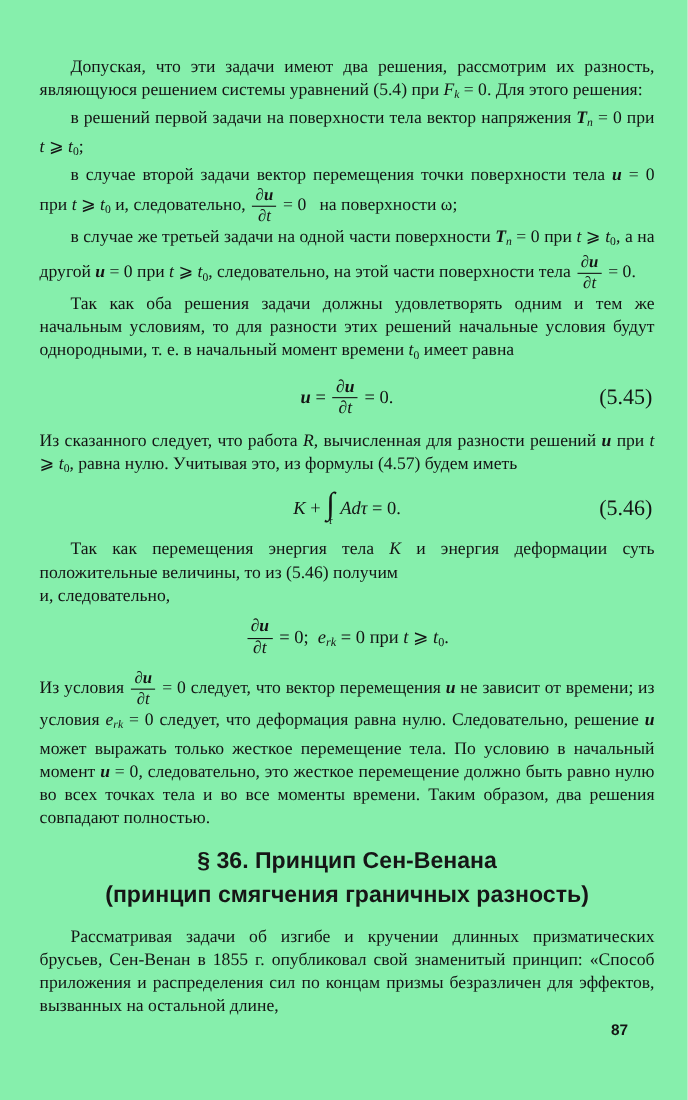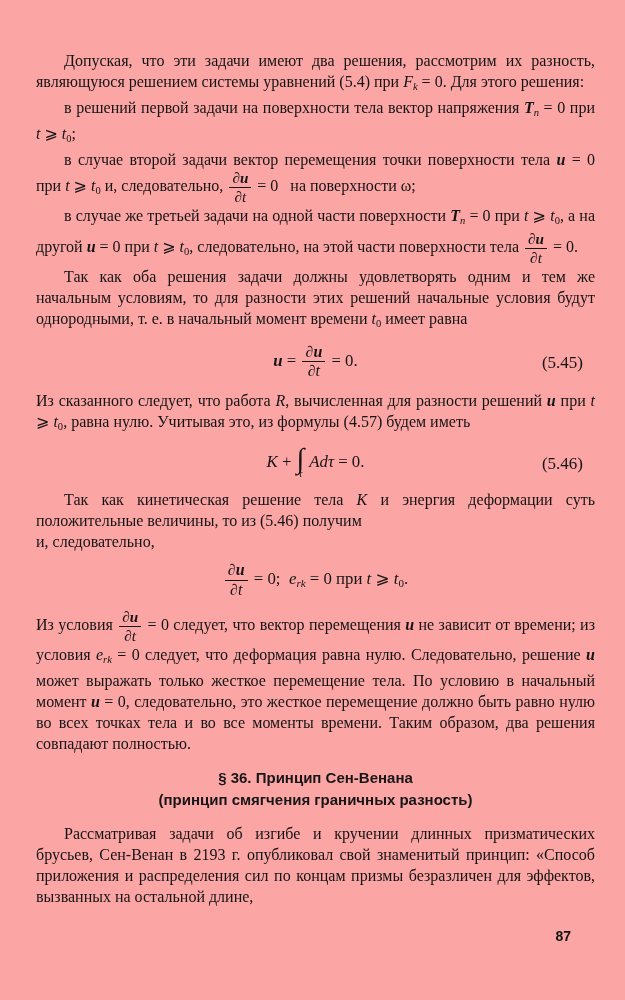--- a/index.html
+++ b/index.html
@@ -1,20 +1,20 @@
 <!DOCTYPE html>
 <html><head>
 <meta charset="utf-8">
 <style>
   html,body{margin:0;padding:0;background:#e8e8e4;}
   .page{
     position:relative;
     width:625px;height:1000px;
     margin:0 auto;
-    background:#fca5a5;
+    background:#86efac;
     box-sizing:border-box;
     padding:50px 30px 0 36px;
     font-family:"Liberation Serif","DejaVu Serif",serif;
     font-size:16px;line-height:21px;color:#141414;
     overflow:hidden;
   }
   .para{margin:0;text-align:justify;}
   .ind{text-indent:28px;}
   .rm{font-style:normal;}
   .it{font-style:italic;}
@@ -22,27 +22,27 @@
   .sub{font-size:0.66em;vertical-align:-0.28em;letter-spacing:0;}
   .sub.it{font-style:italic;}
   .frac{
     display:inline-block;vertical-align:middle;text-align:center;
     line-height:1.05;font-size:0.95em;margin:0 2px;text-indent:0;
   }
   .ftop{display:block;padding:0 3px 1px;border-bottom:1px solid #141414;}
   .fbot{display:block;padding-top:1px;}
   .equation{position:relative;text-align:center;margin:10px 0;}
   .eqinner{display:inline-block;font-size:1.05em;}
-  .eqnum{position:absolute;right:12px;top:50%;transform:translateY(-50%);font-size:17px;}
+  .eqnum{position:absolute;right:2px;top:50%;transform:translateY(-50%);font-size:20px;}
   .intg{display:inline-flex;flex-direction:column;align-items:center;vertical-align:middle;line-height:1;margin:0 1px;}
   .intsym{font-size:1.7em;line-height:0.85;}
   .intsub{font-size:0.6em;margin-top:-2px;font-style:italic;}
   .heading{
     font-family:"Liberation Sans","DejaVu Sans",sans-serif;
-    font-weight:bold;text-align:center;font-size:15px;line-height:1.5;
+    font-weight:bold;text-align:center;font-size:21px;line-height:1.5;
     margin:13px 0 11px;color:#161616;
   }
   .pagenum{
     position:absolute;right:54px;top:926px;
     font-family:"Liberation Sans","DejaVu Sans",sans-serif;
     font-weight:bold;font-size:14px;color:#141414;
   }
 </style>
 </head>
 <body>
@@ -53,24 +53,24 @@
       <p class="para ind"><span class="rm">в решений первой задачи на поверхности тела вектор напряжения </span><span class="vec">T</span><span class="sub it">n</span><span class="rm"> = 0 при </span><span class="it">t</span><span class="rm"> ⩾ </span><span class="it">t</span><span class="sub">0</span><span class="rm">;</span></p>
       <p class="para ind"><span class="rm">в случае второй задачи вектор перемещения точки поверхности тела </span><span class="vec">u</span><span class="rm"> = 0 при </span><span class="it">t</span><span class="rm"> ⩾ </span><span class="it">t</span><span class="sub">0</span><span class="rm"> и, следовательно, </span><span class="frac"><span class="ftop"><span class="it">∂</span><span class="vec">u</span></span><span class="fbot"><span class="it">∂</span><span class="it">t</span></span></span><span class="rm"> = 0  на поверхности ω;</span></p>
       <p class="para ind"><span class="rm">в случае же третьей задачи на одной части поверхности </span><span class="vec">T</span><span class="sub it">n</span><span class="rm"> = 0 при </span><span class="it">t</span><span class="rm"> ⩾ </span><span class="it">t</span><span class="sub">0</span><span class="rm">, а на другой </span><span class="vec">u</span><span class="rm"> = 0 при </span><span class="it">t</span><span class="rm"> ⩾ </span><span class="it">t</span><span class="sub">0</span><span class="rm">, следовательно, на этой части поверхности тела </span><span class="frac"><span class="ftop"><span class="it">∂</span><span class="vec">u</span></span><span class="fbot"><span class="it">∂</span><span class="it">t</span></span></span><span class="rm"> = 0.</span></p>
       <p class="para ind"><span class="rm">Так как оба решения задачи должны удовлетворять одним и тем же начальным условиям, то для разности этих решений начальные условия будут однородными, т. е. в начальный момент времени </span><span class="it">t</span><span class="sub">0</span><span class="rm"> имеет равна</span></p>
       <div class="equation"><span class="eqinner"><span class="vec">u</span><span class="rm"> = </span><span class="frac"><span class="ftop"><span class="it">∂</span><span class="vec">u</span></span><span class="fbot"><span class="it">∂</span><span class="it">t</span></span></span><span class="rm"> = 0.</span></span><span class="eqnum">(5.45)</span></div>
       <p class="para"><span class="rm">Из сказанного следует, что работа </span><span class="it">R</span><span class="rm">, вычисленная для разности решений </span><span class="vec">u</span><span class="rm"> при </span><span class="it">t</span><span class="rm"> ⩾ </span><span class="it">t</span><span class="sub">0</span><span class="rm">, равна нулю. Учитывая это, из формулы (4.57) будем иметь</span></p>
       <div class="equation"><span class="eqinner"><span class="it">K</span><span class="rm"> + </span><span class="intg">
             <span class="intsym">∫</span>
             <span class="intsub">τ</span>
           </span><span class="it"> Adτ</span><span class="rm"> = 0.</span></span><span class="eqnum">(5.46)</span></div>
-      <p class="para ind"><span class="rm">Так как кинетическая решение тела </span><span class="it">K</span><span class="rm"> и энергия деформации суть положительные величины, то из (5.46) получим</span></p>
+      <p class="para ind"><span class="rm">Так как перемещения энергия тела </span><span class="it">K</span><span class="rm"> и энергия деформации суть положительные величины, то из (5.46) получим</span></p>
       <p class="para"><span class="rm">и, следовательно,</span></p>
       <div class="equation"><span class="eqinner"><span class="frac"><span class="ftop"><span class="it">∂</span><span class="vec">u</span></span><span class="fbot"><span class="it">∂</span><span class="it">t</span></span></span><span class="rm"> = 0; </span><span class="it">e</span><span class="sub it">rk</span><span class="rm"> = 0 при </span><span class="it">t</span><span class="rm"> ⩾ </span><span class="it">t</span><span class="sub">0</span><span class="rm">.</span></span></div>
       <p class="para"><span class="rm">Из условия </span><span class="frac"><span class="ftop"><span class="it">∂</span><span class="vec">u</span></span><span class="fbot"><span class="it">∂</span><span class="it">t</span></span></span><span class="rm"> = 0 следует, что вектор перемещения </span><span class="vec">u</span><span class="rm"> не зависит от времени; из условия </span><span class="it">e</span><span class="sub it">rk</span><span class="rm"> = 0 следует, что деформация равна нулю. Следовательно, решение </span><span class="vec">u</span><span class="rm"> может выражать только жесткое перемещение тела. По условию в начальный момент </span><span class="vec">u</span><span class="rm"> = 0, следовательно, это жесткое перемещение должно быть равно нулю во всех точках тела и во все моменты времени. Таким образом, два решения совпадают полностью.</span></p>
       <div class="heading">
         <div class="hline">§ 36. Принцип Сен-Венана</div>
         <div class="hline">(принцип смягчения граничных разность)</div>
       </div>
-      <p class="para ind"><span class="rm">Рассматривая задачи об изгибе и кручении длинных призматических брусьев, Сен-Венан в 2193 г. опубликовал свой знаменитый принцип: «Способ приложения и распределения сил по концам призмы безразличен для эффектов, вызванных на остальной длине,</span></p>
+      <p class="para ind"><span class="rm">Рассматривая задачи об изгибе и кручении длинных призматических брусьев, Сен-Венан в 1855 г. опубликовал свой знаменитый принцип: «Способ приложения и распределения сил по концам призмы безразличен для эффектов, вызванных на остальной длине,</span></p>
     </div>
   <div class="pagenum">87</div>
 </div>
 
 </body></html>

